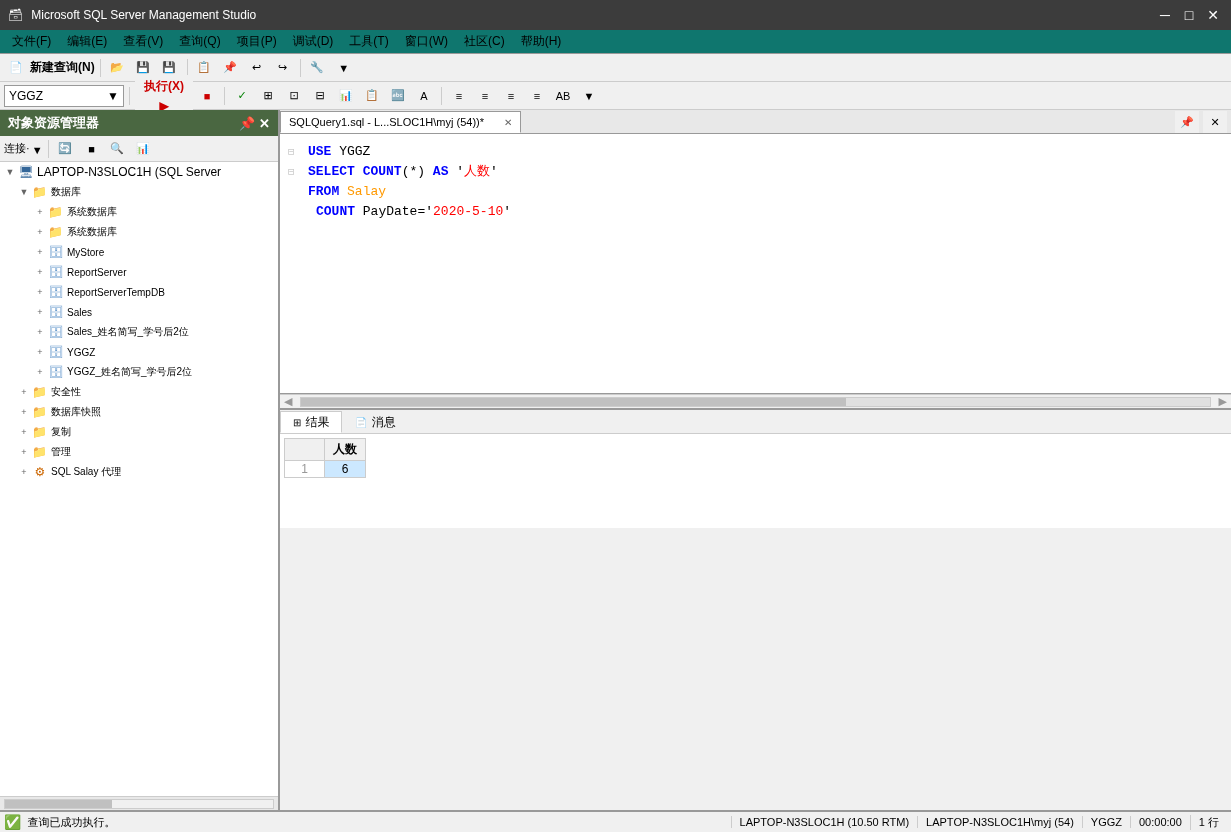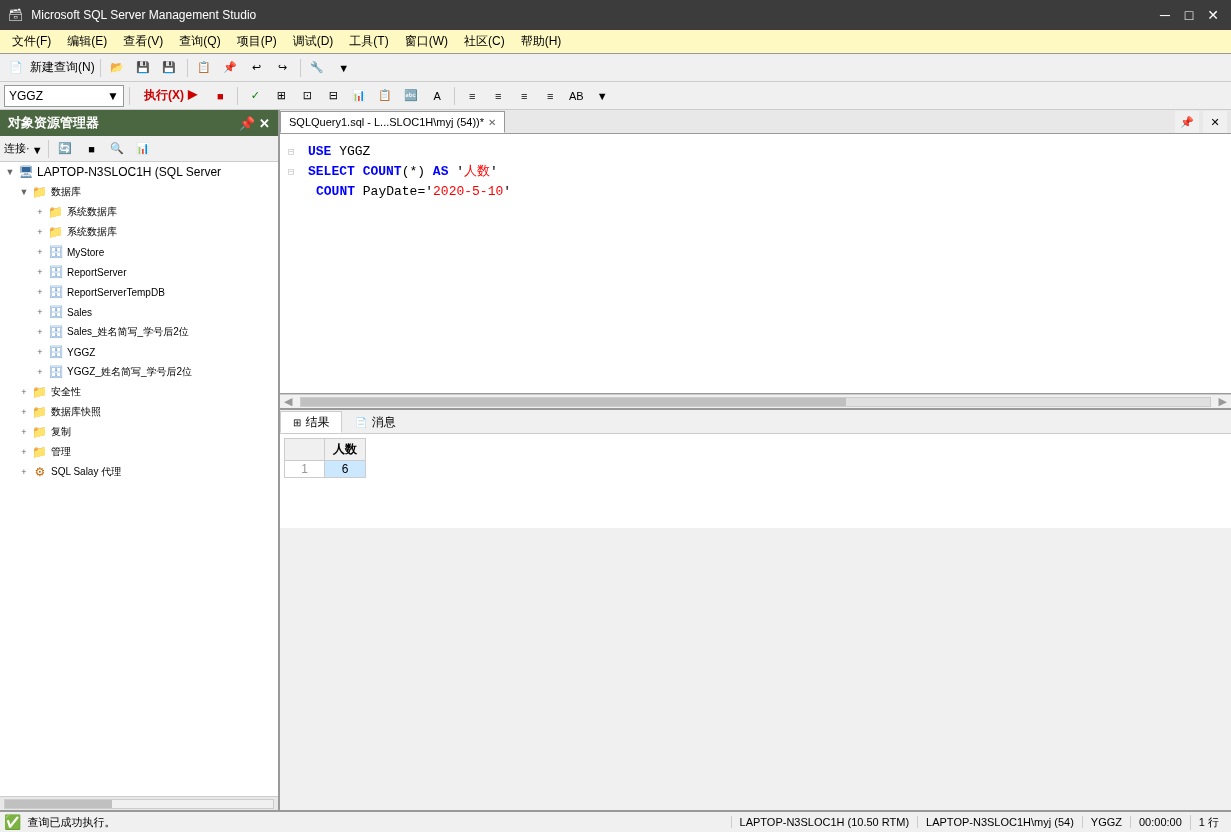--- a/index.html
+++ b/index.html
@@ -23,21 +23,21 @@
       background: transparent;
       border: none;
       color: white;
       cursor: pointer;
       font-size: 14px;
       display: flex; align-items: center; justify-content: center;
     }
 
     
     #menubar {
-      background: #fef9c3;
+      background: #0f766e;
       height: 24px;
       display: flex;
       align-items: center;
       border-bottom: 1px solid #999;
       padding: 0 4px;
     }
     .menu-item {
       padding: 2px 8px;
       cursor: pointer;
       font-size: 12px;
@@ -75,20 +75,21 @@
     }
     .exec-btn {
       background: #f0f0f0;
       border: 1px solid transparent;
       cursor: pointer;
       padding: 2px 8px;
       font-size: 12px;
       display: flex; gap: 4px;
       color: #c00;
       font-weight: bold;
+      flex-direction: column;
     }
 
     
     #main {
       display: flex;
       height: calc(832px - 30px - 24px - 28px - 28px - 22px);
     }
 
     
     #object-explorer {
@@ -167,21 +168,21 @@
       height: 24px;
       border-bottom: 1px solid #999;
     }
     .tab {
       background: #c8c8c8;
       border: 1px solid #999;
       border-bottom: none;
       padding: 2px 8px;
       font-size: 11px;
       cursor: pointer;
-      display: flex; align-items: center; gap: 4px;
+      display: flex; align-items: center; gap: 20px;
       height: 22px;
     }
     .tab.active { background: white; border-bottom: 1px solid white; }
     #tab-close { font-size: 10px; cursor: pointer; color: #666; }
     #editor-panel-controls { margin-left: auto; display: flex; align-items: center; padding-right: 4px; gap: 4px; }
 
     
     #code-editor {
       flex: 1;
       background: white;
@@ -313,21 +314,21 @@
     <div class="menu-item">项目(P)</div>
     <div class="menu-item">调试(D)</div>
     <div class="menu-item">工具(T)</div>
     <div class="menu-item">窗口(W)</div>
     <div class="menu-item">社区(C)</div>
     <div class="menu-item">帮助(H)</div>
   </div>
 
 <div id="toolbar1">
   <button class="tb-btn" title="新建查询">📄</button>
-  <span style="font-size:12px;cursor:pointer;">新建查询(N)</span>
+  <span style="font-size:12px;cursor:pointer;font-weight:bold;">新建查询(N)</span>
   <div class="tb-sep"></div>
   <button class="tb-btn">📂</button>
   <button class="tb-btn">💾</button>
   <button class="tb-btn">💾</button>
   <div class="tb-sep"></div>
   <button class="tb-btn">📋</button>
   <button class="tb-btn">📌</button>
   <button class="tb-btn">↩</button>
   <button class="tb-btn">↪</button>
   <div class="tb-sep"></div>
@@ -517,20 +518,26 @@
         <span class="sql-normal">&nbsp;</span>
         <span class="sql-keyword">COUNT</span>
         <span class="sql-normal">(*)</span>
         <span class="sql-normal">&nbsp;</span>
         <span class="sql-keyword">AS</span>
         <span class="sql-normal">&nbsp;'</span>
         <span class="sql-string">人数</span>
         <span class="sql-normal">'</span>
       </div>
 
+      <div class="code-line">
+        <span class="line-marker" style="visibility:hidden;">⊟</span>
+        <span class="sql-keyword">FROM</span>
+        <span class="sql-normal">&nbsp;</span>
+        <span class="sql-table">Salay</span>
+      </div>
 
       <div class="code-line">
         <span class="cursor-line" style="border-left:3px solid #e8e020;padding-left:0;margin-right:5px;"></span>
         <span class="line-marker" style="visibility:hidden;">⊟</span>
         <span class="sql-keyword">COUNT</span>
         <span class="sql-normal">&nbsp;PayDate='</span>
         <span class="sql-string">2020-5-10</span>
         <span class="sql-normal">'</span>
       </div>
     </div>

